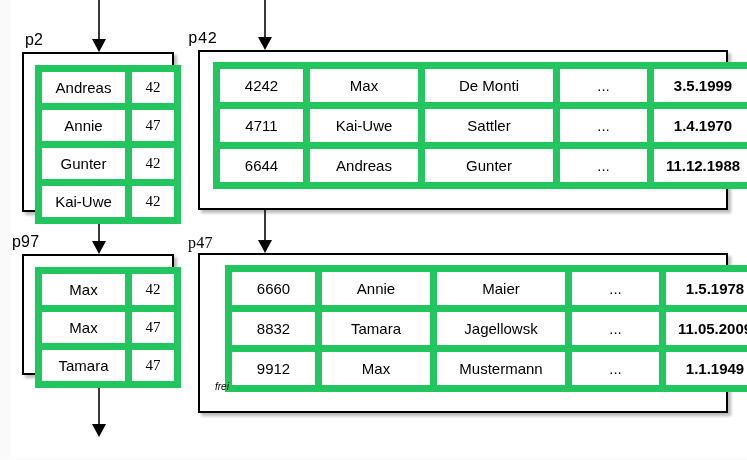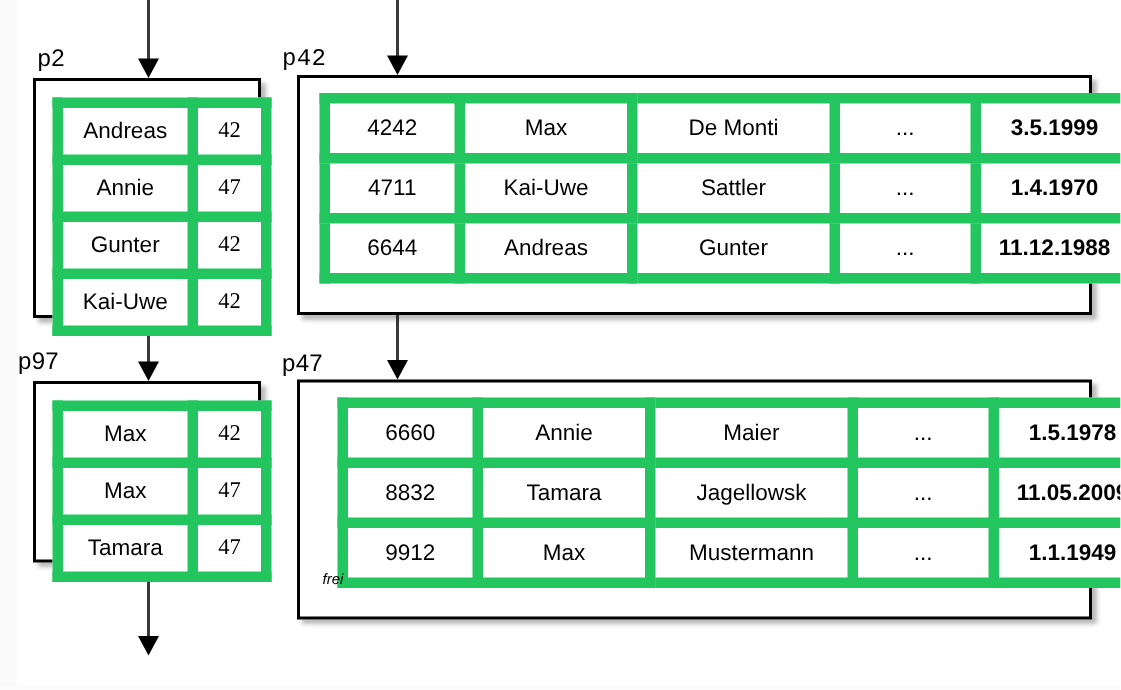--- a/index.html
+++ b/index.html
@@ -210,21 +210,21 @@
       <tr>
         <td class="c-id">6644</td>
         <td class="c-fn">Andreas</td>
         <td class="c-ln">Gunter</td>
         <td class="c-dots">...</td>
         <td class="c-dt">11.12.1988</td>
       </tr>
     </tbody>
   </table>
 
-  <div class="page-label" style="left:188px; top:234px;">p47</div>
+  <div class="page-label" style="left:188px; top:234px;font-family:Liberation Serif, serif;">p47</div>
 
   <div class="page-box" style="left:198px; top:253px; width:530px; height:160px;">
   </div>
 
   <table class="tbl data-tbl" style="left:225px; top:265px;">
     <tbody>
       <tr>
         <td class="c-id">6660</td>
         <td class="c-fn">Annie</td>
         <td class="c-ln">Maier</td>

